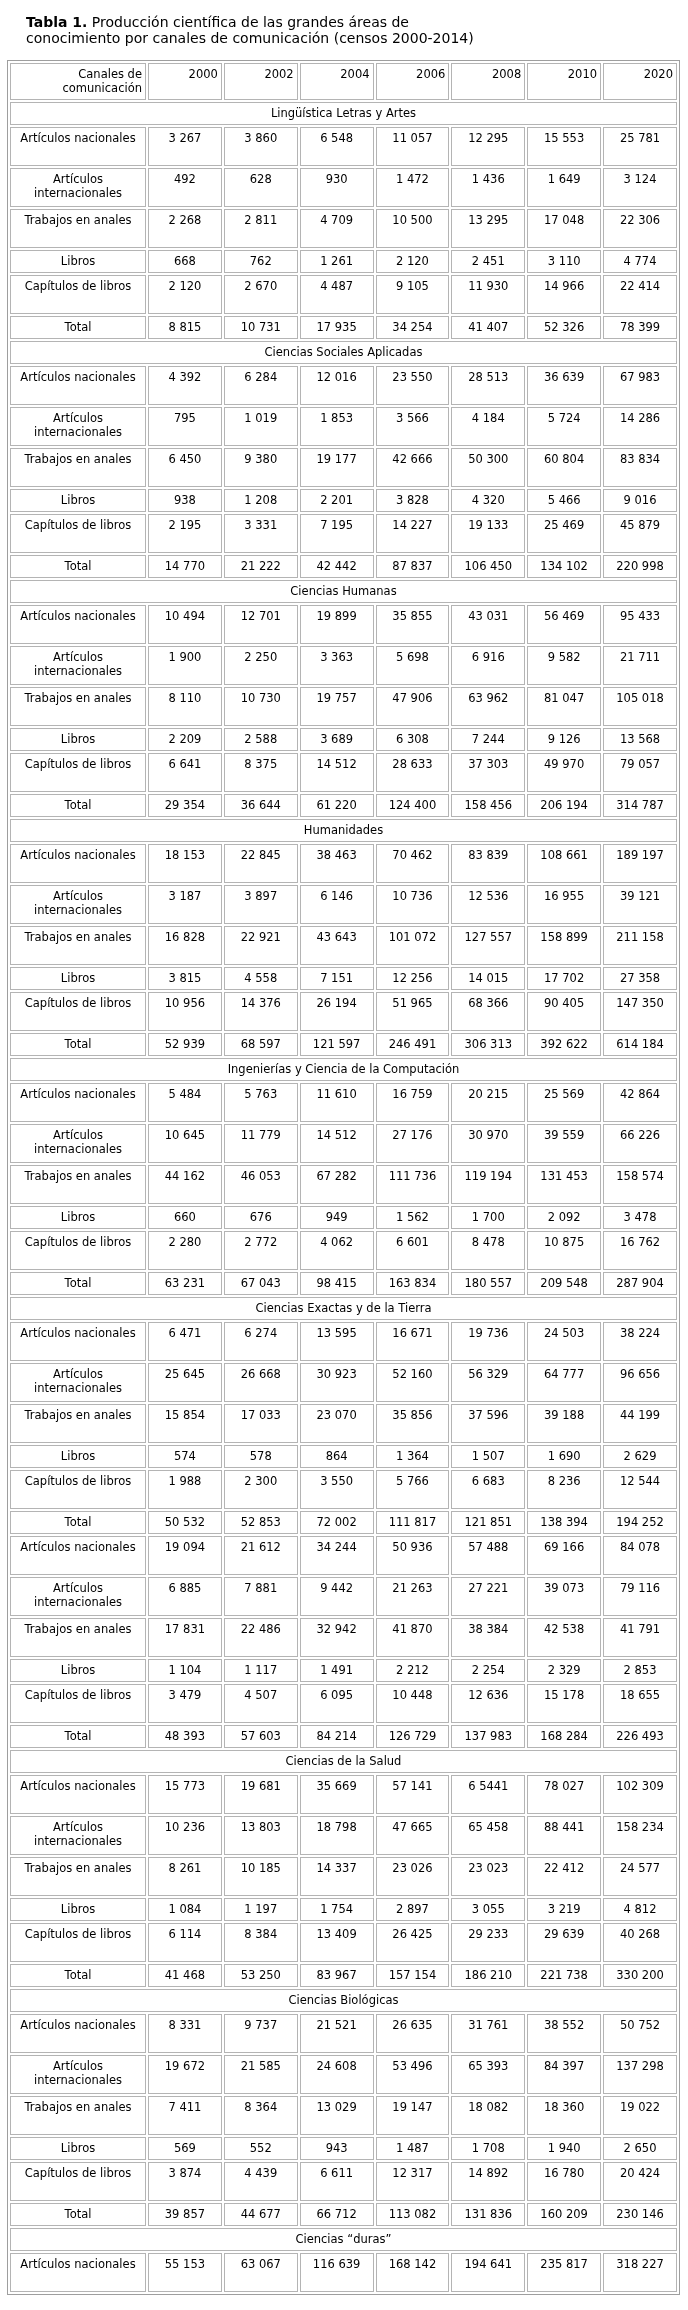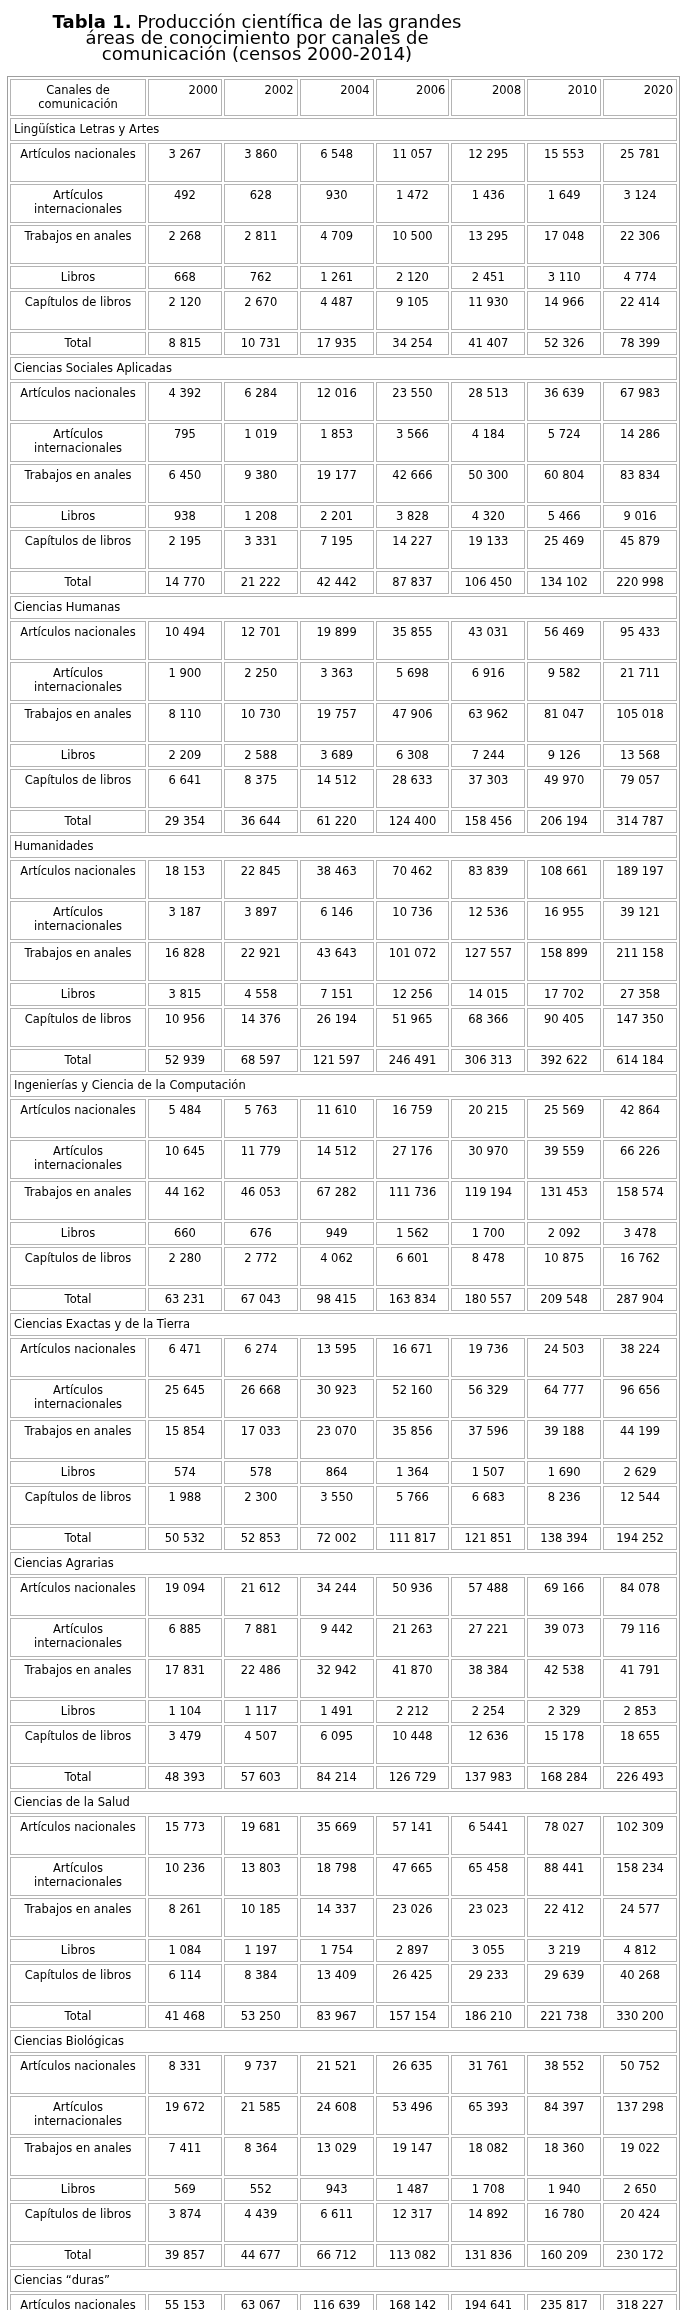--- a/index.html
+++ b/index.html
@@ -10,22 +10,21 @@
     font-family: "DejaVu Sans", "Liberation Sans", sans-serif;
   }
   .page {
     width: 688px;
     box-sizing: border-box;
     padding: 10px 0 20px 0;
   }
   .title {
     width: 462px;
     margin: 4px 0 14px 26px;
-    text-align: center;
-    font-size: 18px;
+    font-size: 14px;
     line-height: 16px;
   }
   .title b { font-weight: bold; }
   table.prod {
     margin-left: 7px;
     width: 673px;
     table-layout: fixed;
     border: 1px solid #9e9e9e;
     border-collapse: separate;
     border-spacing: 2px;
@@ -36,32 +35,32 @@
     font-size: 11.5px;
     line-height: 14px;
     font-weight: normal;
     padding: 3px 3px 4px 3px;
     vertical-align: top;
     overflow: hidden;
     background: #ffffff;
   }
   th.chan {
     width: 128px;
-    text-align: center;
+    text-align: right;
     padding-left: 5px;
   }
   th.year { text-align: right; }
   td.label {
     text-align: center;
     padding-left: 5px;
   }
   td.num { text-align: center; }
   tr.tall td { height: 30px; }
   td.section {
-    text-align: left;
+    text-align: center;
     height: auto;
     padding: 3px;
   }
 </style>
 </head>
 <body>
 
 <div class="page">
 
   <p class="title"><b>Tabla 1.</b>
@@ -452,23 +451,20 @@
         <tr>
           <td class="label">Total</td>
           <td class="num">50 532</td>
           <td class="num">52 853</td>
           <td class="num">72 002</td>
           <td class="num">111 817</td>
           <td class="num">121 851</td>
           <td class="num">138 394</td>
           <td class="num">194 252</td>
         </tr>
-        <tr>
-          <td class="section" colspan="8">Ciencias Agrarias</td>
-        </tr>
         <tr class="tall">
           <td class="label">Artículos nacionales</td>
           <td class="num">19 094</td>
           <td class="num">21 612</td>
           <td class="num">34 244</td>
           <td class="num">50 936</td>
           <td class="num">57 488</td>
           <td class="num">69 166</td>
           <td class="num">84 078</td>
         </tr>
@@ -639,21 +635,21 @@
           <td class="num">20 424</td>
         </tr>
         <tr>
           <td class="label">Total</td>
           <td class="num">39 857</td>
           <td class="num">44 677</td>
           <td class="num">66 712</td>
           <td class="num">113 082</td>
           <td class="num">131 836</td>
           <td class="num">160 209</td>
-          <td class="num">230 172</td>
+          <td class="num">230 146</td>
         </tr>
         <tr>
           <td class="section" colspan="8">Ciencias “duras”</td>
         </tr>
         <tr class="tall">
           <td class="label">Artículos nacionales</td>
           <td class="num">55 153</td>
           <td class="num">63 067</td>
           <td class="num">116 639</td>
           <td class="num">168 142</td>

